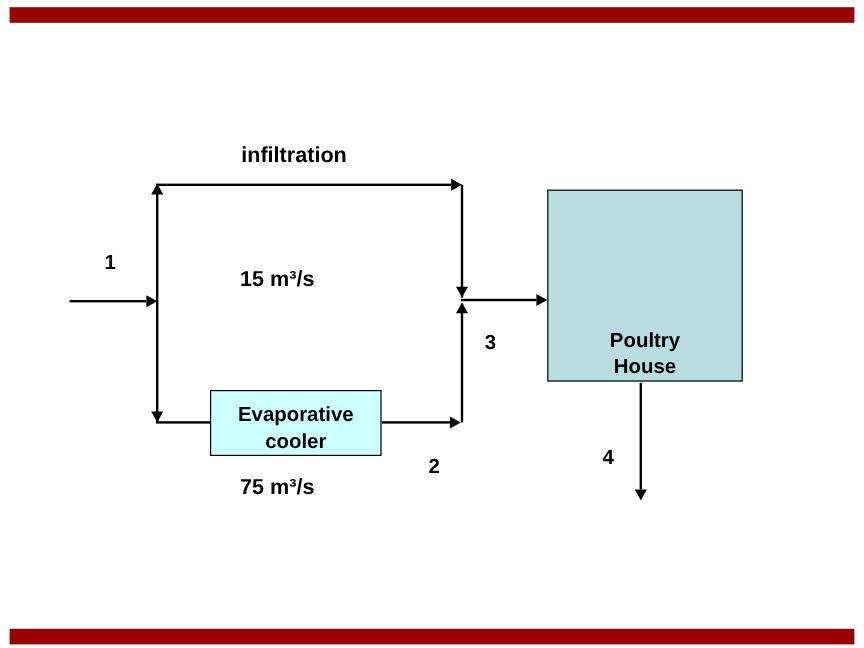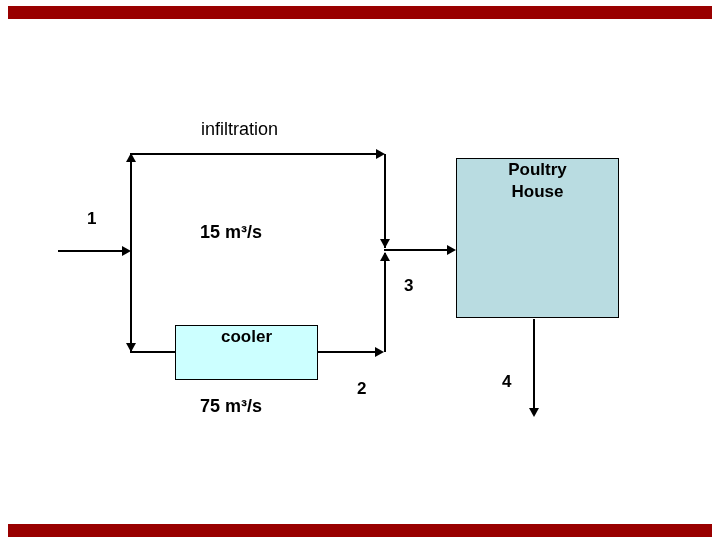--- a/index.html
+++ b/index.html
@@ -17,29 +17,29 @@
   .accent-bar.bottom { top: 524px; }
 
   .ln { position: absolute; background: #000000; }
 
   .arr { position: absolute; width: 0; height: 0; }
   .arr-up    { border-left: 5px solid transparent; border-right: 5px solid transparent; border-bottom: 9px solid #000; }
   .arr-down  { border-left: 5px solid transparent; border-right: 5px solid transparent; border-top: 9px solid #000; }
   .arr-right { border-top: 5px solid transparent; border-bottom: 5px solid transparent; border-left: 9px solid #000; }
 
   .lbl { position: absolute; color: #000000; white-space: nowrap; }
-  .lbl-plain  { font-size: 18px; font-weight: 400; }
+  .lbl-plain  { font-size: 18px; font-weight: 700; }
   .lbl-flow   { font-size: 18px; font-weight: 700; }
   .lbl-stream { font-size: 17px; font-weight: 700; }
 
   .node-box {
     position: absolute;
     border: 1px solid #000000;
     display: flex; flex-direction: column;
-    align-items: center; justify-content: flex-start;
+    align-items: center; justify-content: flex-end;
     text-align: center;
     font-size: 17px; font-weight: 700; color: #000000;
     line-height: 22px;
   }
   .cooler-box  { left: 175px; top: 325px; width: 141px; height: 53px; background: #ccffff; }
   .poultry-box { left: 456px; top: 158px; width: 161px; height: 158px; background: #b9dce1; }
 </style>
 </head>
 <body>
 
@@ -68,20 +68,21 @@
   <div class="arr arr-right" style="left: 447px; top: 245px; border-left-color: rgb(0, 0, 0);"></div>
 
   <div class="ln" style="left: 130px; top: 351px; width: 45px; height: 2px; background-color: rgb(0, 0, 0);"></div>
   <div class="ln" style="left: 318px; top: 351px; width: 57px; height: 2px; background-color: rgb(0, 0, 0);"></div>
   <div class="arr arr-right" style="left: 375px; top: 347px; border-left-color: rgb(0, 0, 0);"></div>
 
   <div class="ln" style="left: 533px; top: 319px; width: 2px; height: 89px; background-color: rgb(0, 0, 0);"></div>
   <div class="arr arr-down" style="left: 529px; top: 408px; border-top-color: rgb(0, 0, 0);"></div>
 
   <div class="node-box cooler-box" style="background-color: rgb(204, 255, 255);">
+    <span>Evaporative</span>
     <span>cooler</span>
   </div>
 
   <div class="node-box poultry-box" style="background-color: rgb(185, 220, 225);">
     <span>Poultry</span>
     <span>House</span>
   </div>
 
   <div class="lbl lbl-plain" style="left:201px; top:119px;">infiltration</div>
 

